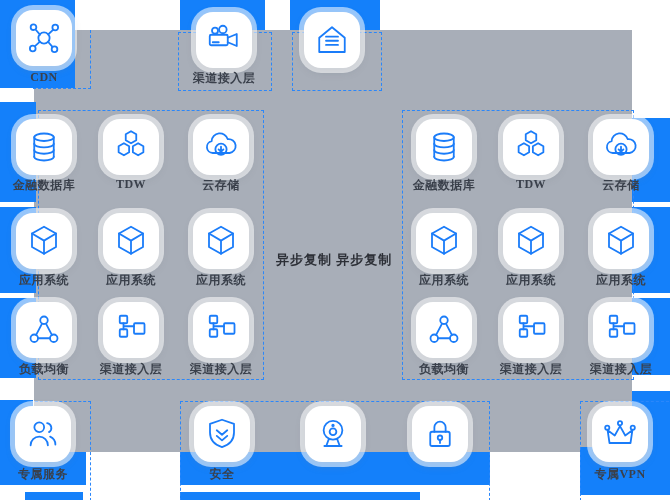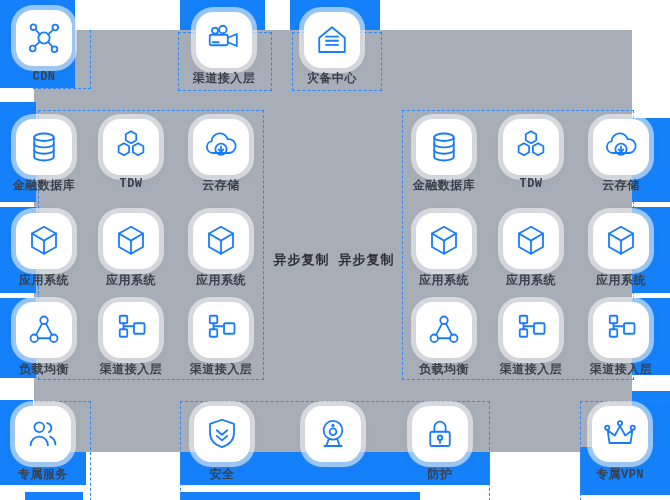--- a/index.html
+++ b/index.html
@@ -1,17 +1,17 @@
 <!DOCTYPE html>
 <html><head>
 <meta charset="utf-8">
 <style>
   html,body{margin:0;padding:0;background:#fff;}
   #stage{position:relative;width:670px;height:500px;background:#ffffff;overflow:hidden;
-         font-family:Liberation Mono, monospace;}
+         font-family:Liberation Serif, serif;}
   .panel{position:absolute;left:34px;top:30px;width:598px;height:422px;background:#a8aeb8;}
   .blue{position:absolute;background:#1480fa;}
   .dash{position:absolute;border:1px dashed #2b87fa;}
   .dash.rb{border-width:0 1px 1px 0;}
   .dash.tr{border-width:1px 1px 0 0;}
   .dash.ltr{border-width:1px 1px 0 1px;}
   .dash.lt{border-width:1px 0 0 1px;}
   .card{position:absolute;width:56px;height:56px;background:#ffffff;border-radius:17px;
         box-shadow:0 0 0 5px rgba(255,255,255,.55),0 3px 8px rgba(110,120,135,.38);
         display:flex;align-items:center;justify-content:center;}
@@ -148,21 +148,20 @@
     <svg class="ic">
         <use href="#i-camera"></use>
       </svg>
     </div>
   <div class="lbl" style="left:164px;top:70px">渠道接入层</div>
   <div class="card" style="left:304px;top:12px">
     <svg class="ic">
         <use href="#i-warehouse"></use>
       </svg>
     </div>
-  <div class="lbl" style="left:272px;top:70px">灾备中心</div>
 
   <div class="card" style="left:16px;top:119px">
     <svg class="ic">
         <use href="#i-database"></use>
       </svg>
     </div>
   <div class="lbl" style="left:-16px;top:177px">金融数据库</div>
   <div class="card" style="left:103px;top:119px">
     <svg class="ic">
         <use href="#i-hexagons"></use>
@@ -288,21 +287,20 @@
   <div class="card" style="left:305px;top:406px">
     <svg class="ic">
         <use href="#i-webcam"></use>
       </svg>
     </div>
   <div class="card" style="left:412px;top:406px">
     <svg class="ic">
         <use href="#i-lock"></use>
       </svg>
     </div>
-  <div class="lbl" style="left:380px;top:466px">防护</div>
   <div class="card" style="left:592px;top:406px">
     <svg class="ic">
         <use href="#i-crown"></use>
       </svg>
     </div>
   <div class="lbl" style="left:560px;top:466px">专属VPN</div>
 
 </div>
 
 </body></html>

